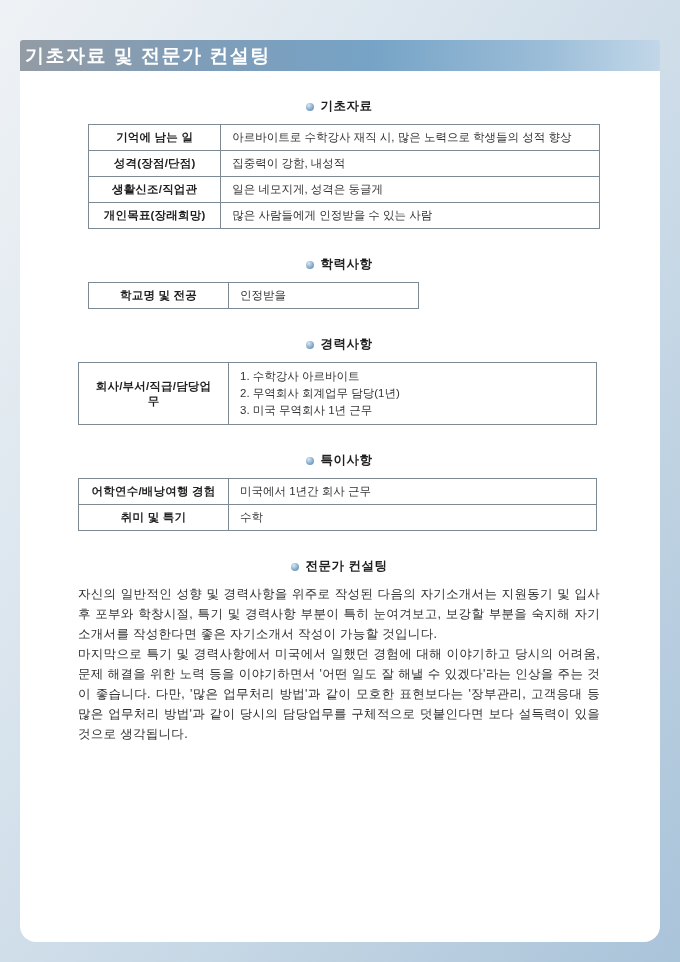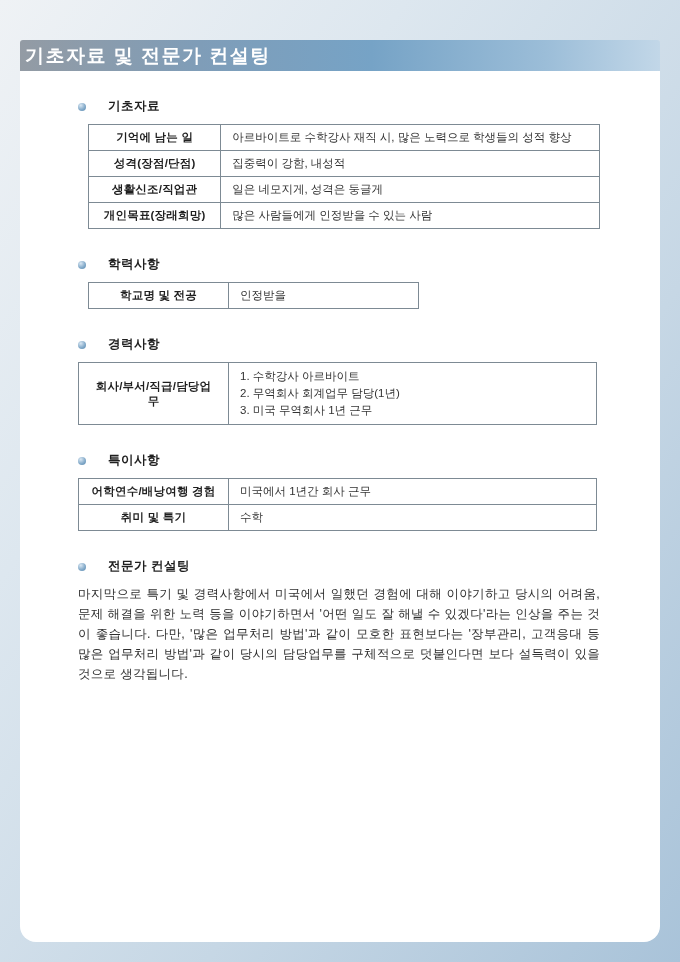--- a/index.html
+++ b/index.html
@@ -18,23 +18,23 @@
     border-radius:3px 3px 0 0;
   }
   .page {
     position:absolute; top:71px; left:20px; right:20px; bottom:20px;
     background:#ffffff;
     border-radius:0 0 16px 16px;
     padding:27px 60px 18px 58px;
   }
   .section { margin-bottom:27px; }
   .section-heading {
-    display:flex; align-items:center; gap:22px;
+    display:flex; align-items:center; gap:7px;
     font-weight:bold; font-size:12.5px; color:#1f1f1f;
-    margin-bottom:9px; letter-spacing:0.5px;
+    margin-bottom:9px; letter-spacing:0.5px;justify-content:center;
   }
   .bullet {
     width:8px; height:8px; border-radius:50%; flex:0 0 auto;
     background:radial-gradient(circle at 35% 30%,#d9e7f3,#7fa7c7 60%,#5e8cb1);
   }
   table { border-collapse:collapse; font-size:11.5px; color:#333; table-layout:fixed; }
   td { border:1px solid #7d8a94; padding:5px 11px; vertical-align:middle; }
   td.label { font-weight:bold; text-align:center; color:#1f1f1f; letter-spacing:0.2px; }
   td.value { text-align:left; }
   .indent { margin-left:10px; }
@@ -138,17 +138,18 @@
     </tbody>
       </table>
   </div>
 
   <div class="section">
     <div class="section-heading">
       <span class="bullet"></span>
       <span>전문가 컨설팅</span>
     </div>
     <div class="consulting-text">
+      <p>자신의 일반적인 성향 및 경력사항을 위주로 작성된 다음의 자기소개서는 지원동기 및 입사 후 포부와 학창시절, 특기 및 경력사항 부분이 특히 눈여겨보고, 보강할 부분을 숙지해 자기소개서를 작성한다면 좋은 자기소개서 작성이 가능할 것입니다.</p>
       <p>마지막으로 특기 및 경력사항에서 미국에서 일했던 경험에 대해 이야기하고 당시의 어려움, 문제 해결을 위한 노력 등을 이야기하면서 '어떤 일도 잘 해낼 수 있겠다'라는 인상을 주는 것이 좋습니다. 다만, '많은 업무처리 방법'과 같이 모호한 표현보다는 '장부관리, 고객응대 등 많은 업무처리 방법'과 같이 당시의 담당업무를 구체적으로 덧붙인다면 보다 설득력이 있을 것으로 생각됩니다.</p>
     </div>
   </div>
 
 </div>
 
 </body></html>

